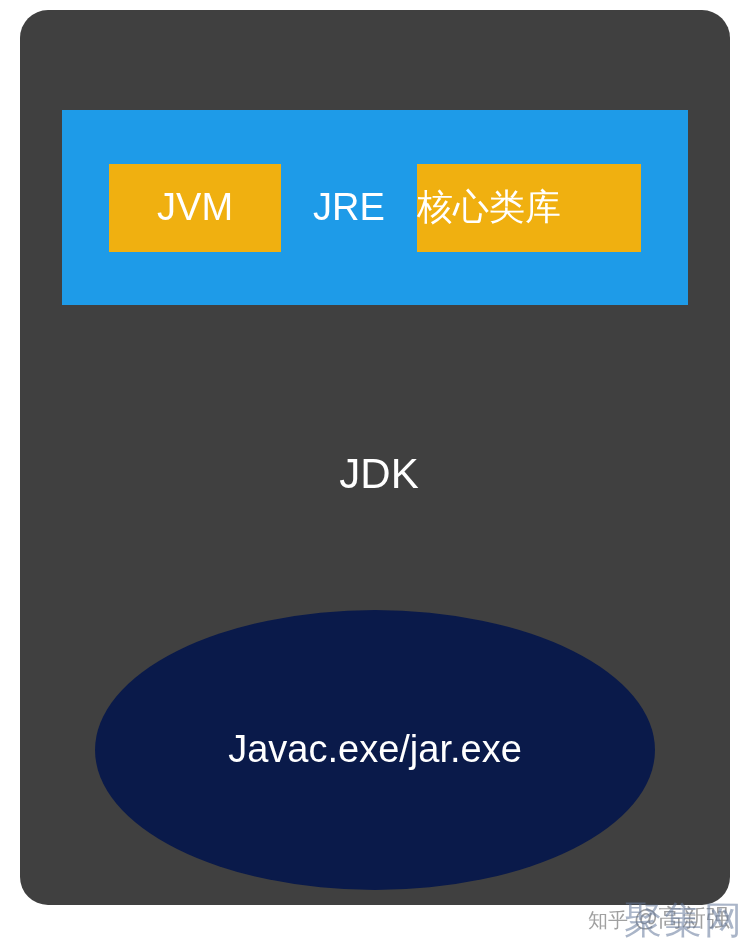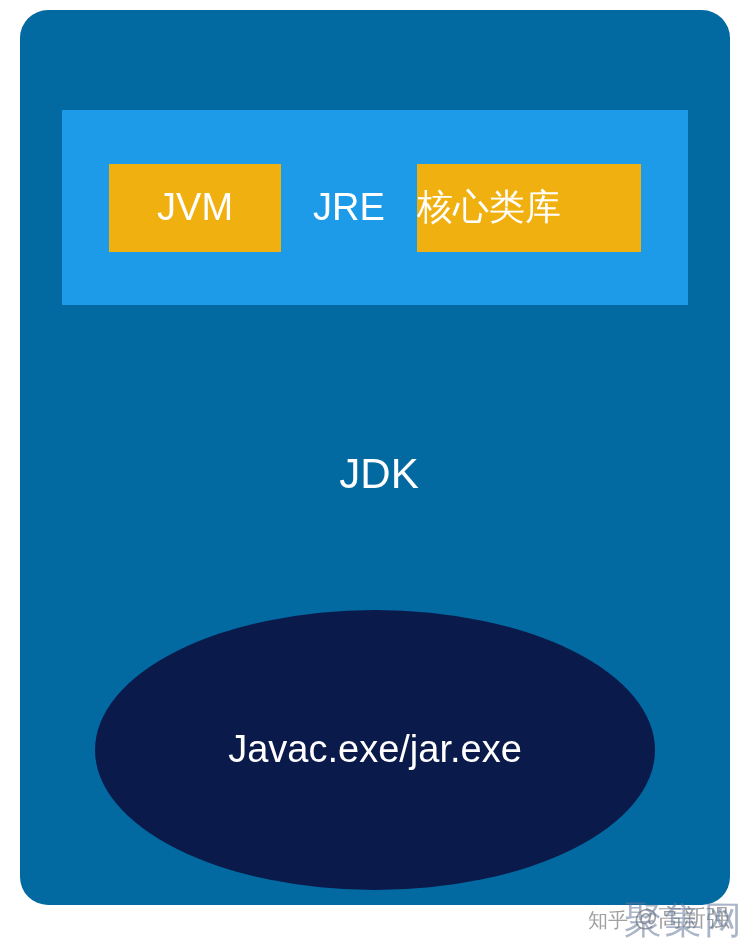--- a/index.html
+++ b/index.html
@@ -14,21 +14,21 @@
       font-family: "Microsoft YaHei", "PingFang SC", sans-serif;
       position: relative;
       overflow: hidden;
     }
     .container {
       position: absolute;
       top: 10px;
       left: 20px;
       width: 710px;
       height: 895px;
-      background: #0369a1;
+      background: #404040;
       border-radius: 28px;
     }
     .jre-box {
       position: absolute;
       top: 100px;
       left: 42px;
       width: 626px;
       height: 195px;
       background: #1e9be8;
       display: flex;

